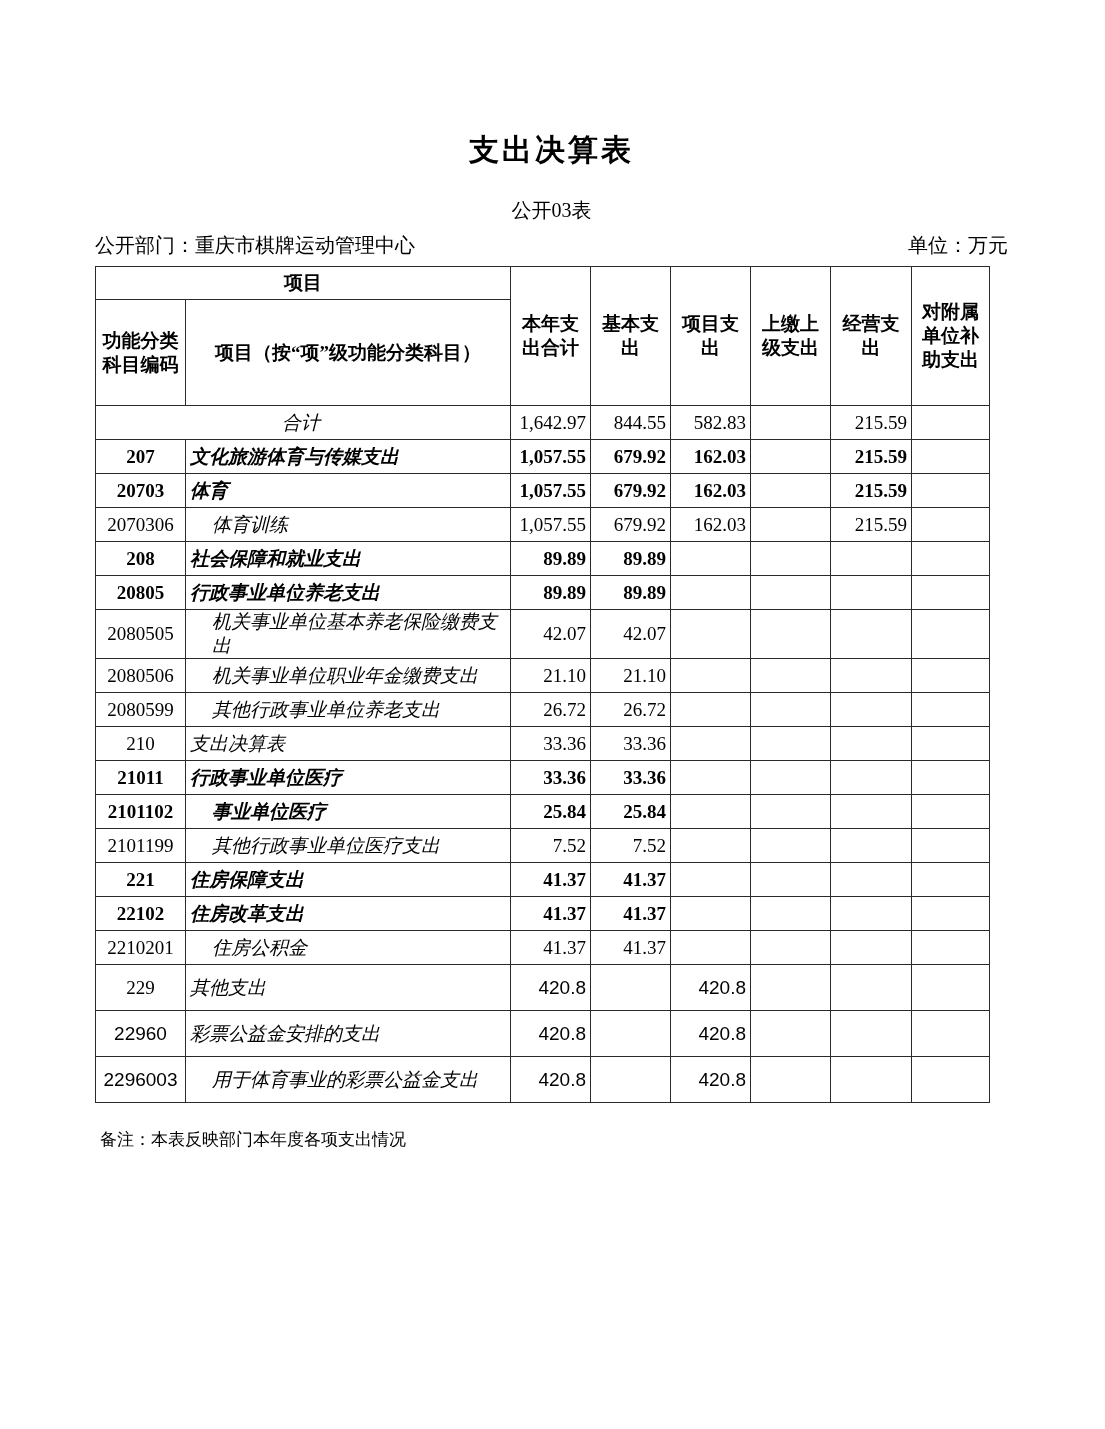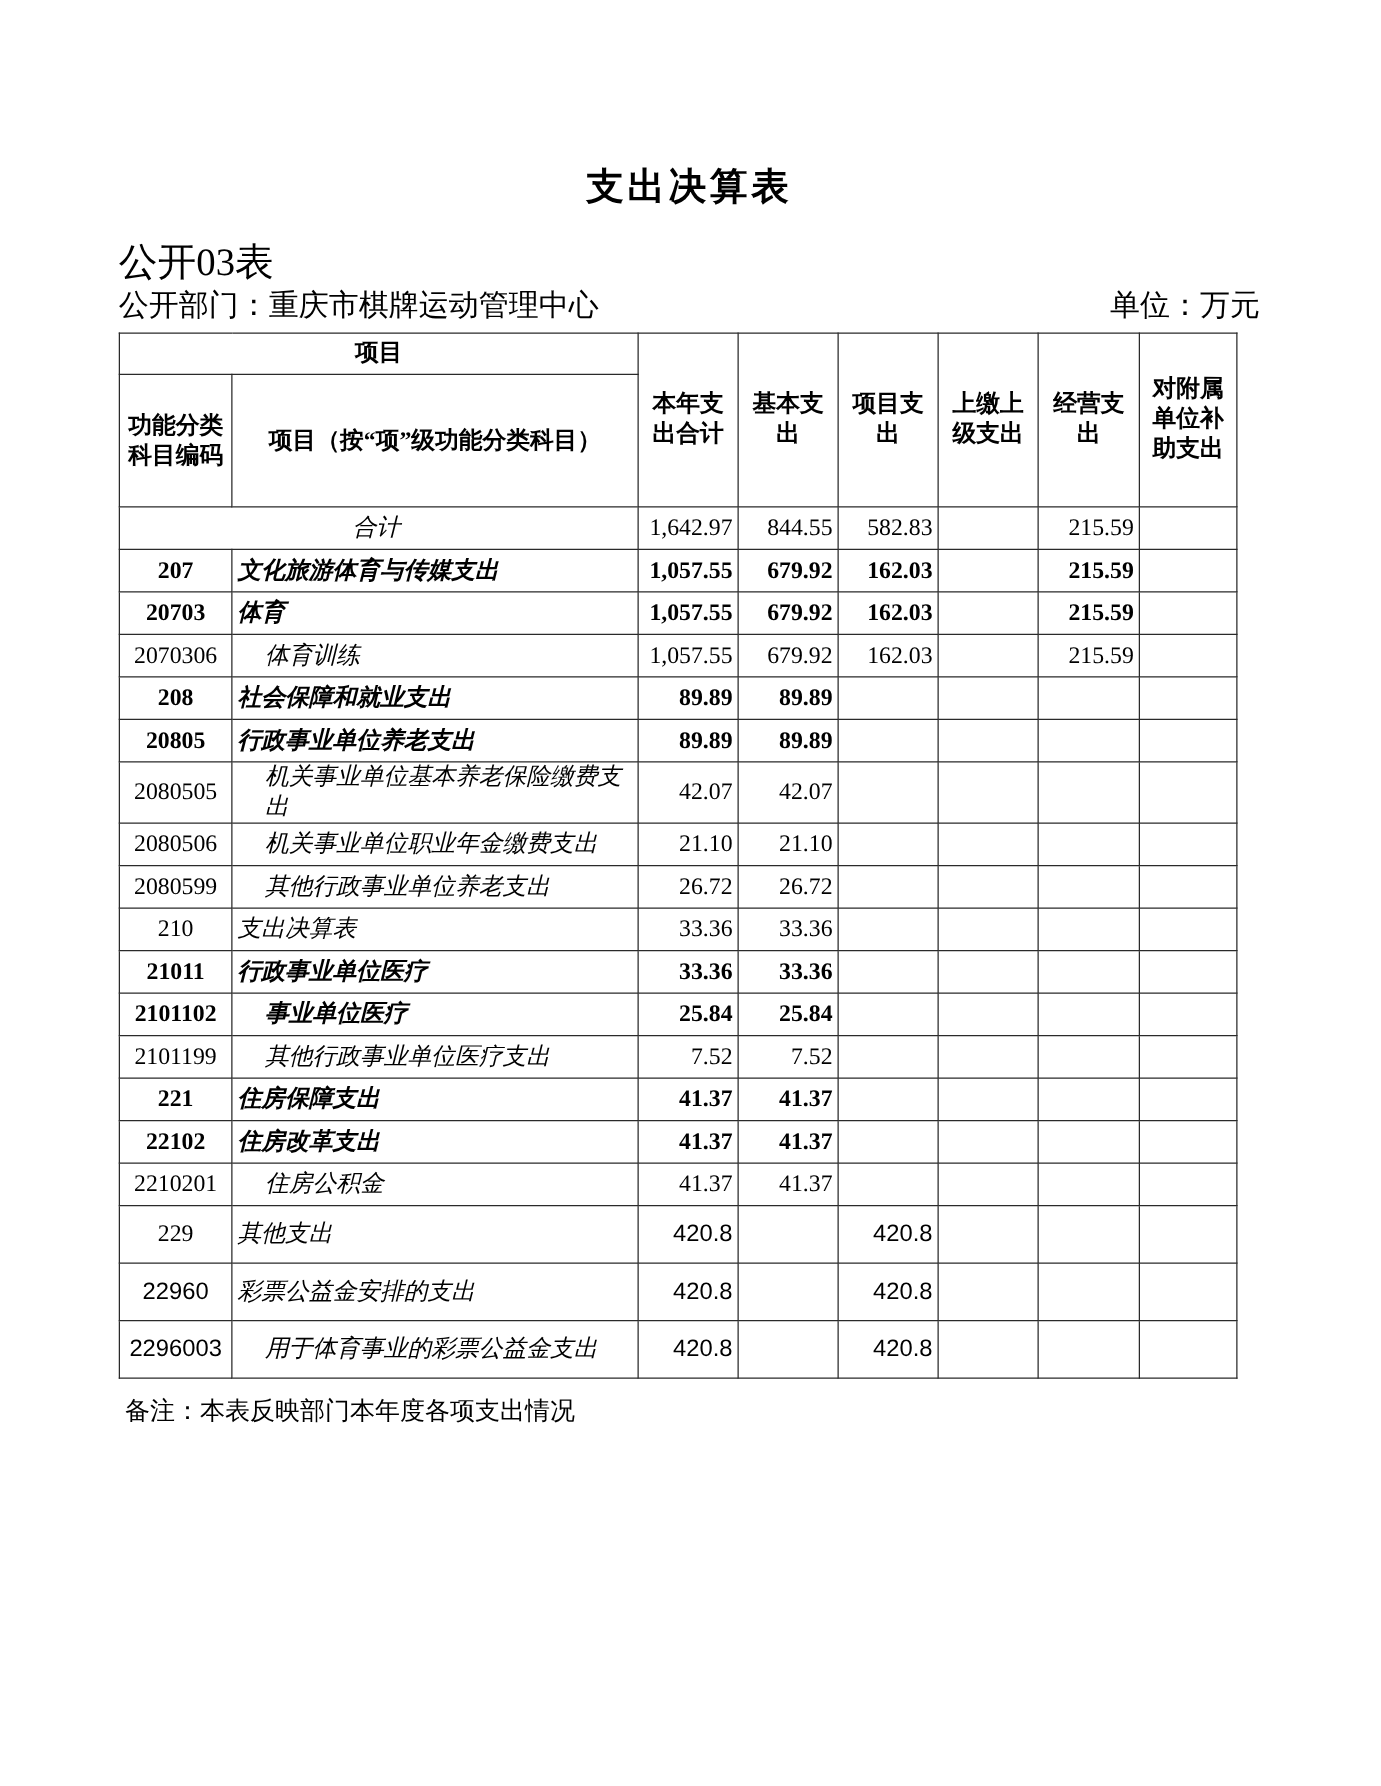--- a/index.html
+++ b/index.html
@@ -20,30 +20,30 @@
   .doc-title {
     margin: 4px;
     text-align: center;
     font-family: "Liberation Sans", "DejaVu Sans", sans-serif;
     font-weight: bold;
     font-size: 30px;
     letter-spacing: 3px;
     line-height: 36px;
   }
   .table-tag {
-    text-align: left;
-    font-size: 31px;
+    text-align: center;
+    font-size: 20px;
     margin-top: 28px;
     line-height: 28px;
   }
   .meta-row {
     display: flex;
     justify-content: space-between;
     align-items: baseline;
-    font-size: 24px;
+    font-size: 20px;
     margin-top: 6px;
     margin-bottom: 6px;
     line-height: 30px;
   }
   table.budget {
     border-collapse: collapse;
     table-layout: fixed;
     width: 894px;
     border: 1px solid #000;
   }
@@ -80,22 +80,22 @@
   td.val {
     text-align: right;
     padding-right: 4px;
     font-size: 19px;
   }
   tr.bold td { font-weight: bold; }
   .sans {
     font-family: "Liberation Sans", "DejaVu Sans", sans-serif;
   }
   .note {
-    margin-top: 12px;
-    font-size: 20px;
+    margin-top: 25px;
+    font-size: 17px;
     padding-left: 5px;
   }
 </style>
 </head>
 <body>
 
 <div class="sheet">
 
   <h1 class="doc-title">支出决算表</h1>
 

